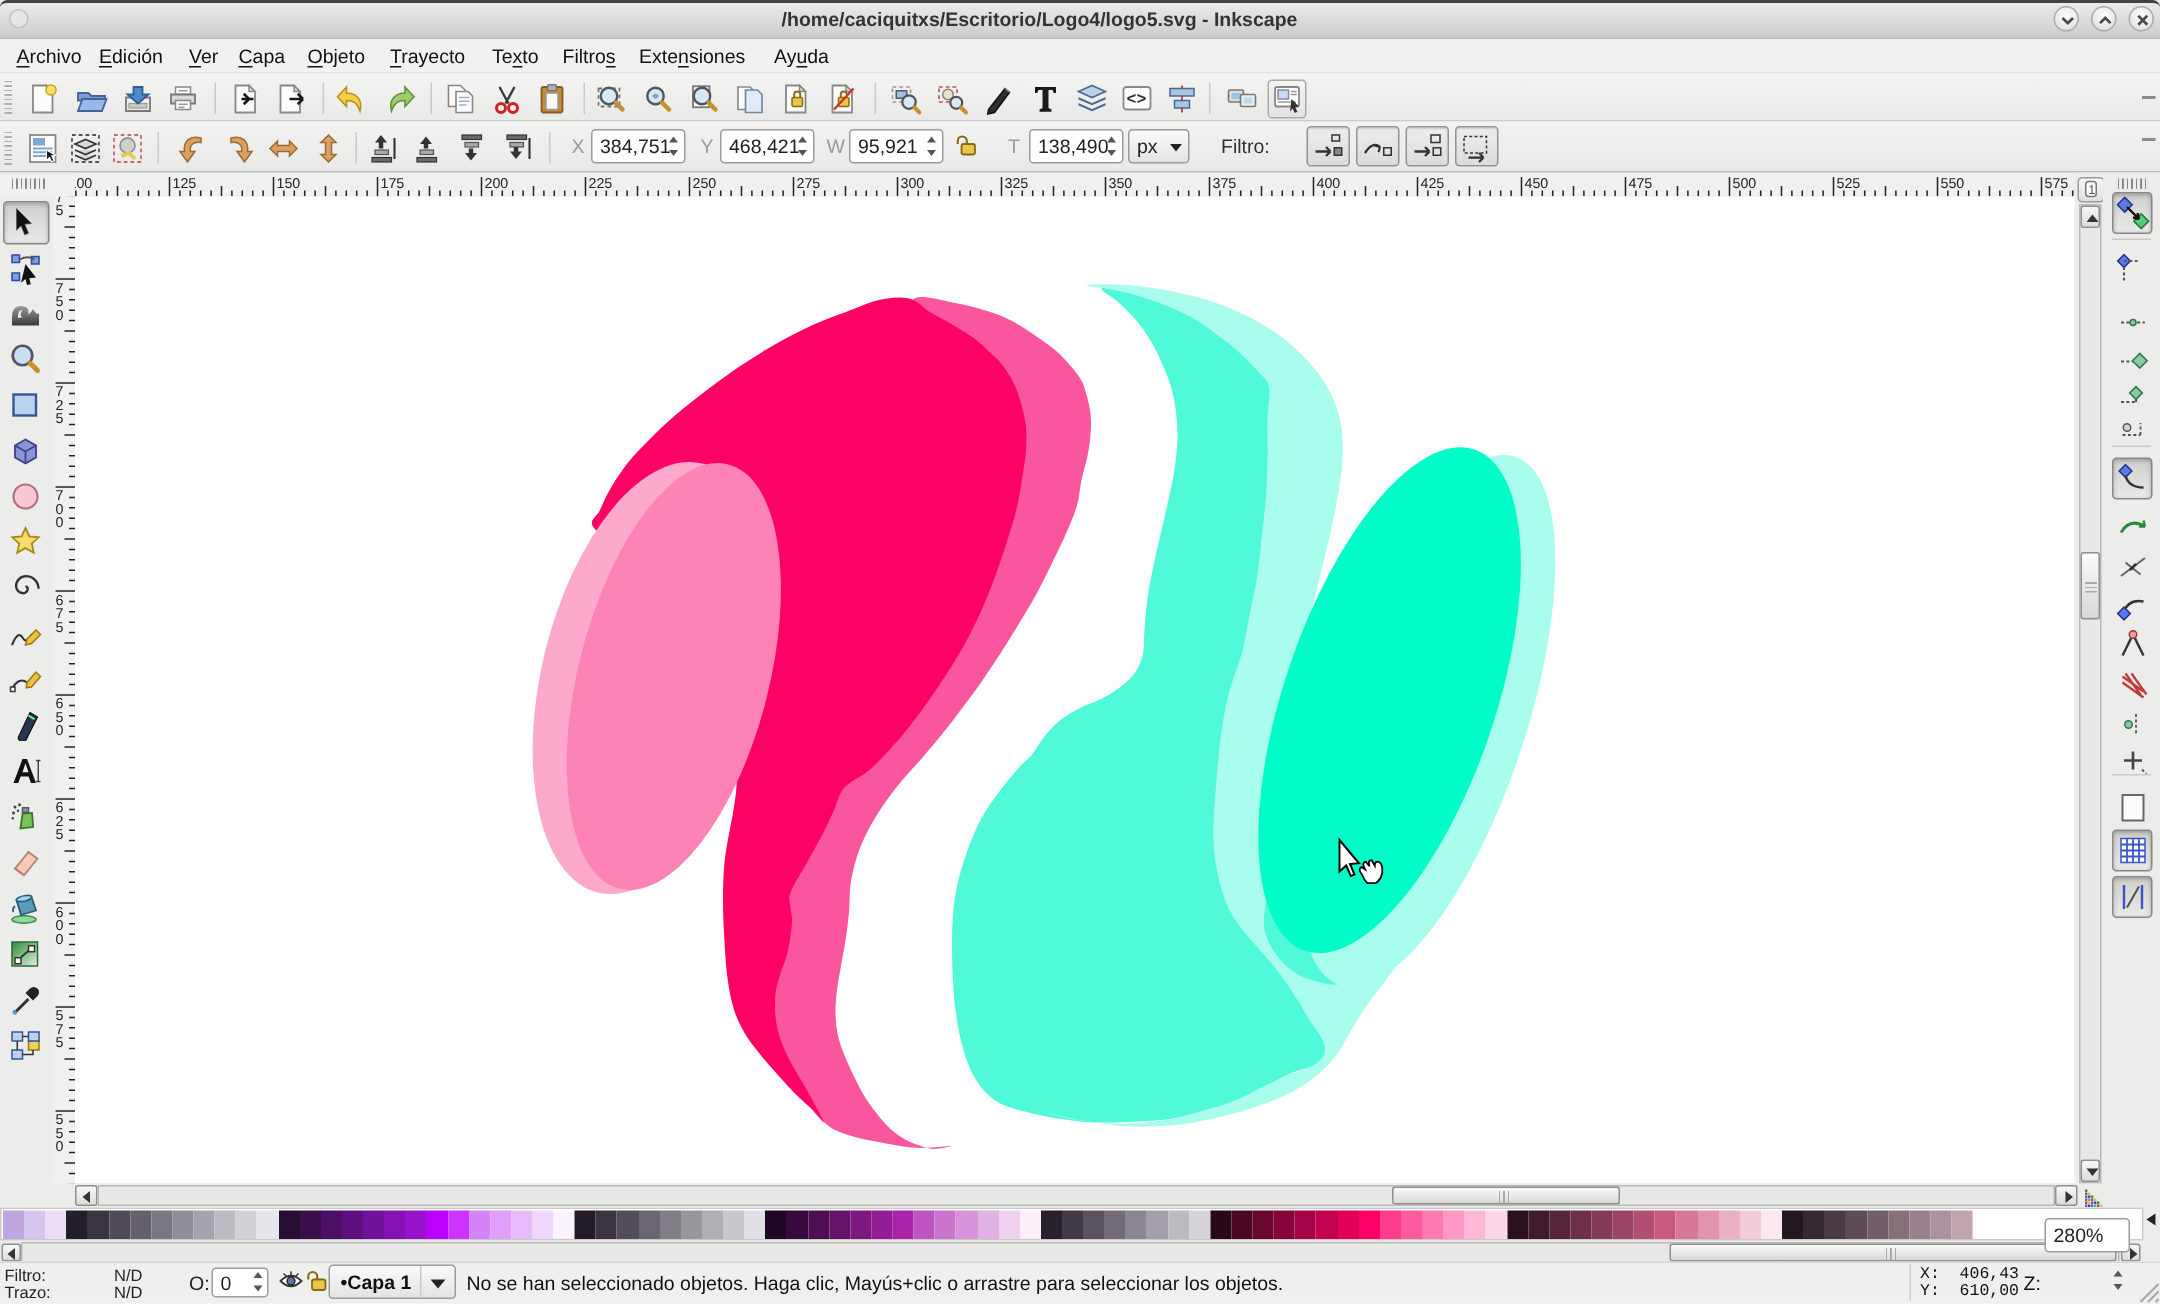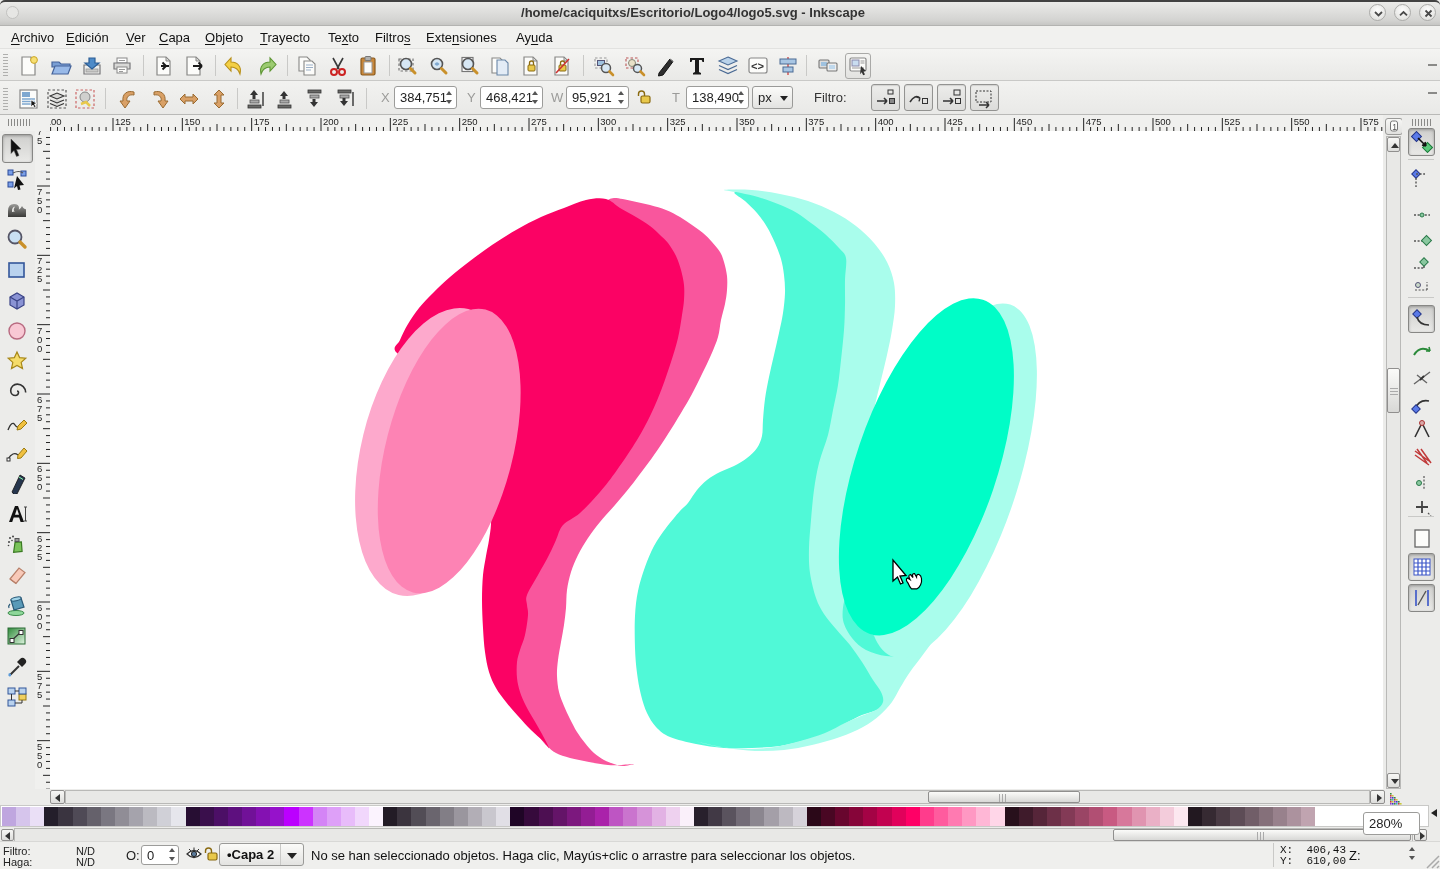--- a/index.html
+++ b/index.html
@@ -1017,42 +1017,42 @@
   </div>
 <div class="abs sb-track" style="left:14px;top:828px;width:1399px;height:14px"></div>
 <div class="abs sb-thumb" style="left:1113px;top:829px;width:298px;height:12px">
     <div style="position:absolute;left:143px;top:2px;width:9px;height:8px;background:repeating-linear-gradient(to right,#AAA 0 1px,transparent 1px 3px)"></div>
   </div>
 <div class="abs sb-btn" style="left:1414px;top:829px;width:13px;height:12px">
     <div class="arrow" style="left:5px;top:2px;border-top:4px solid transparent;border-bottom:4px solid transparent;border-left:5px solid #333"></div>
   </div>
 <div class="abs statusbar"></div>
 <div class="sstext" style="left:3px;top:845px">Filtro:</div>
-<div class="sstext" style="left:3px;top:856px">Haga:</div>
+<div class="sstext" style="left:3px;top:856px">Trazo:</div>
 <div class="sstext" style="left:76px;top:845px">N/D</div>
 <div class="sstext" style="left:76px;top:856px">N/D</div>
 <div class="abs" style="left:126px;top:848px;font-size:13px;color:#222">O:</div>
 <div class="entry" style="left:141px;top:845px;width:38px;height:20px">
     <div class="val" style="top:2px">0</div>
   </div>
 <div class="abs" style="left:168px;top:844px;width:9px;height:22px">
     <div class="arrow" style="left:1px;top:4px;border-left:3.5px solid transparent;border-right:3.5px solid transparent;border-bottom:4px solid #555"></div>
     <div class="arrow" style="left:1px;top:13px;border-left:3.5px solid transparent;border-right:3.5px solid transparent;border-top:4px solid #555"></div>
   </div>
 <div class="abs" style="left:186px;top:847px"><svg width="16" height="14" style="">
       <path d="M1 7 Q8 0 15 7 Q8 14 1 7 z" fill="#fff" stroke="#333" stroke-width="1.2"></path>
       <circle cx="8" cy="7" r="2.6" fill="#5A7A9A" stroke="#222"></circle>
       <path d="M3 2 l2 2 M8 0.5 l0 2.5 M13 2 l-2 2" stroke="#333" stroke-width="1"></path>
     </svg></div>
 <div class="abs" style="left:204px;top:846px"><svg width="15" height="16" style="">
       <rect x="4" y="7" width="9" height="7" rx="1.5" fill="#E8C84A" stroke="#8A6A10" stroke-width="1.2"></rect>
       <path d="M1.5 7 v-2 a3 3 0 0 1 6 0 v2" fill="none" stroke="#8A6A10" stroke-width="1.4"></path>
     </svg></div>
 <div class="abs" style="left:219px;top:843px;width:85px;height:23px;border:1px solid #9A9A98;border-radius:3px;background:linear-gradient(#FBFBF9,#E3E3E1);box-sizing:border-box">
-    <div style="position:absolute;left:7px;top:3px;font-size:13px;color:#111;font-weight:bold">•Capa 2</div>
+    <div style="position:absolute;left:7px;top:3px;font-size:13px;color:#111;font-weight:bold">•Capa 1</div>
     <div style="position:absolute;right:22px;top:0;width:1px;height:21px;background:#C9C9C7"></div>
     <div class="arrow" style="right:6px;top:9px;border-left:5px solid transparent;border-right:5px solid transparent;border-top:6px solid #222"></div>
   </div>
 <div class="abs" style="left:311px;top:848px;font-size:13px;color:#111">No se han seleccionado objetos. Haga clic, Mayús+clic o arrastre para seleccionar los objetos.</div>
 <div class="abs" style="left:1273px;top:843px;width:1px;height:24px;background:#C9C9C7"></div>
 <div class="abs mono" style="left:1280px;top:844px;font-size:11px;color:#111">X:&nbsp;&nbsp;406,43</div>
 <div class="abs mono" style="left:1280px;top:855px;font-size:11px;color:#111">Y:&nbsp;&nbsp;610,00</div>
 <div class="abs" style="left:1349px;top:848px;font-size:13px;color:#111">Z:</div>
 <div class="entry" style="left:1363px;top:812px;width:57px;height:23px">
     <div class="val">280%</div>

